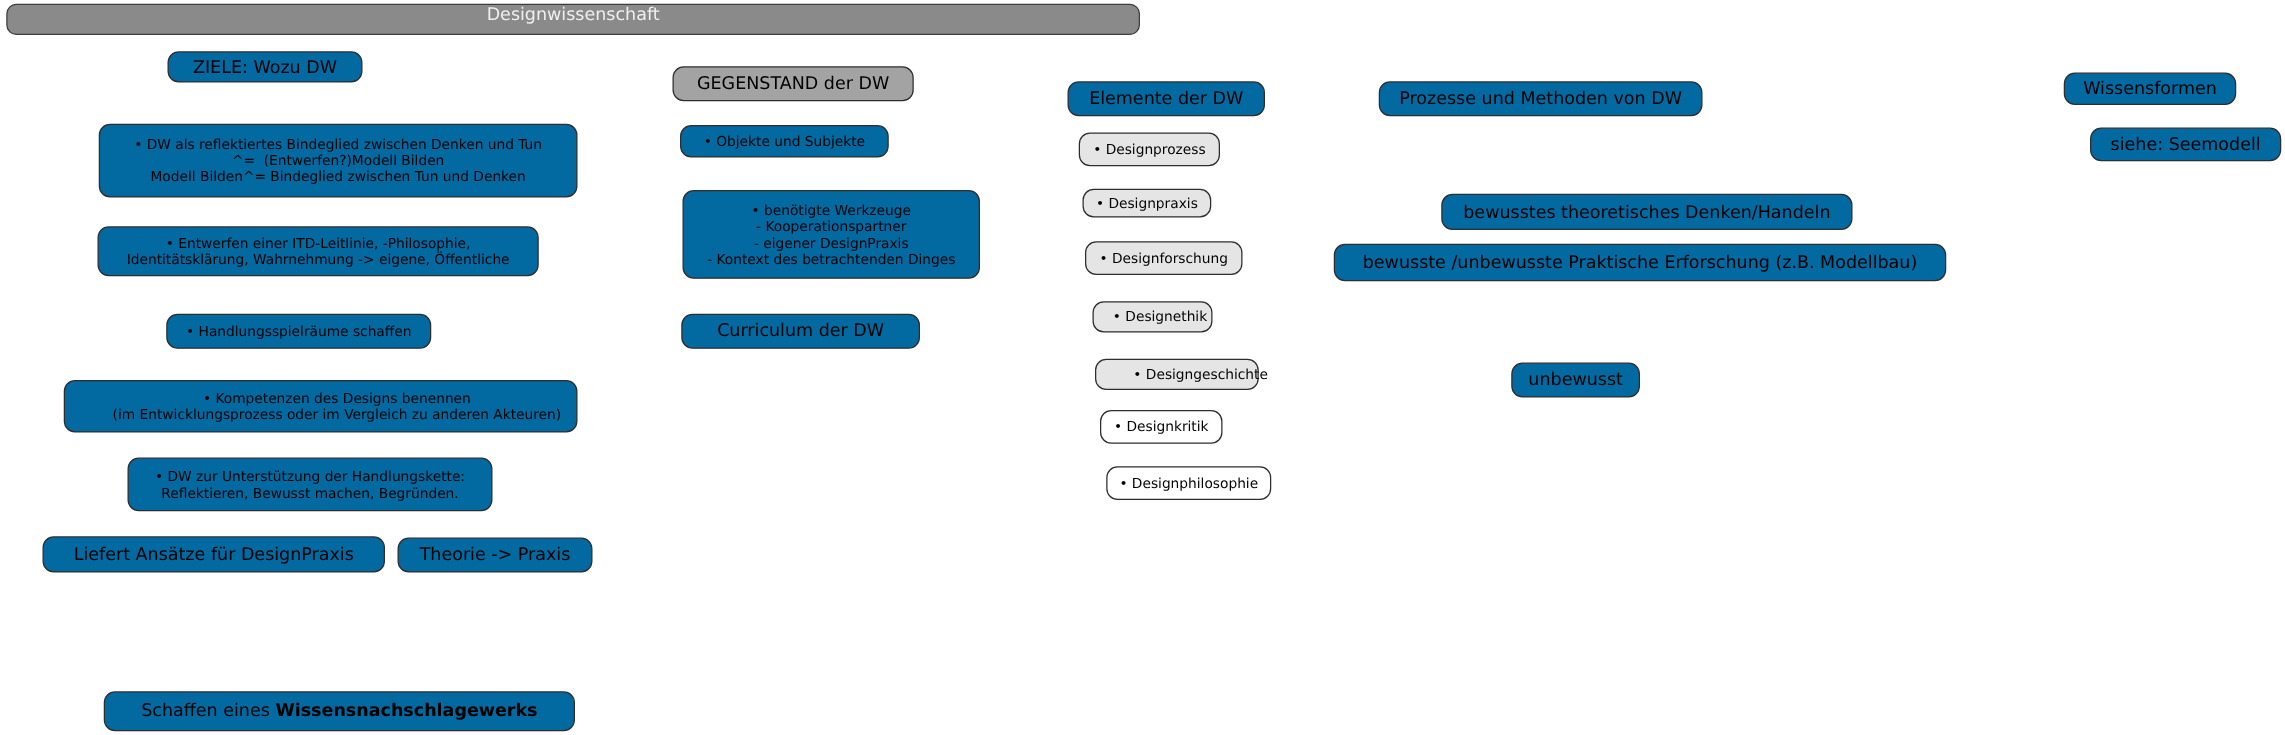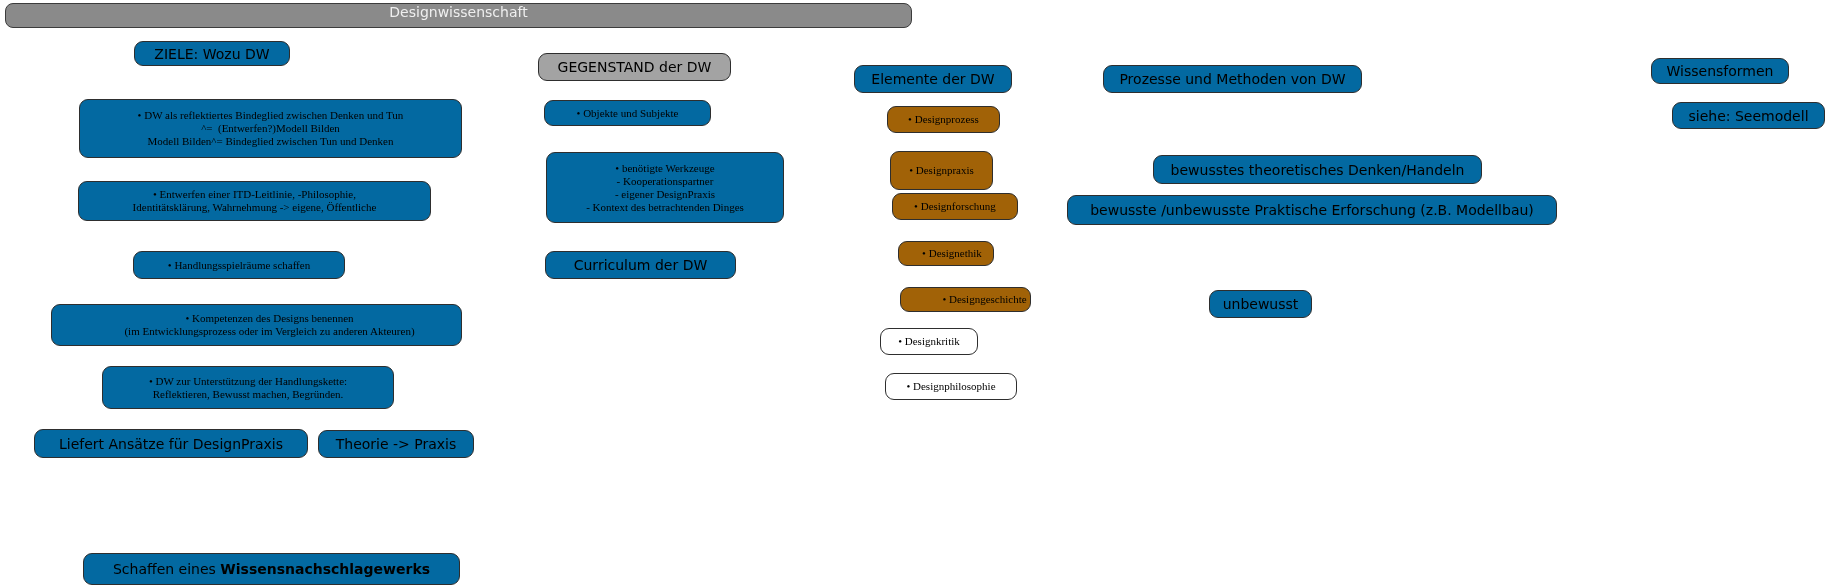--- a/index.html
+++ b/index.html
@@ -10,24 +10,24 @@
     color: #000;
   }
   .box {
     position: absolute; box-sizing: border-box;
     border: 1.4px solid #2e2e2e; border-radius: 9px;
     display: flex; flex-direction: column;
     align-items: center; justify-content: center;
     text-align: center; padding: 1px 6px;
   }
   .gray  { background: #0369a1; }
-  .blue  { background: #a16207; margin-left: 24px; }
+  .blue  { background: #e5e5e5; }
   .white { background: #ffffff; }
   .lightblue { background: #a3a3a3; }
-  .small { font-size: 11px; line-height: 13px; font-family: Liberation Serif, serif; }
+  .small { font-size: 11px; line-height: 13px; }
   .big   { font-size: 14px; line-height: 18px; }
   .ln    { display: block; white-space: pre; }
   .root-bar {
     position: absolute; left: 5px; top: 3px; width: 907px; height: 25px;
     box-sizing: border-box; background: #8a8a8a;
     border: 1.6px solid #3c3c3c; border-radius: 8px;
     display: flex; align-items: flex-start; justify-content: center;
     color: #efefef; font-size: 14px;
   }
   b { font-weight: bold; }
@@ -104,21 +104,21 @@
   </div>
 
   <div class="box gray big" style="left:854px;top:65px;width:158px;height:28px;">
     <span class="ln">Elemente der DW</span>
   </div>
 
   <div class="box blue small" style="left:863px;top:106px;width:113px;height:27px;">
     <span class="ln">• Designprozess</span>
   </div>
 
-  <div class="box blue small" style="left:866px;top:151px;width:103px;height:39px;">
+  <div class="box blue small" style="left:866px;top:151px;width:103px;height:23px;">
     <span class="ln">• Designpraxis</span>
   </div>
 
   <div class="box blue small" style="left:868px;top:193px;width:126px;height:27px;">
     <span class="ln">• Designforschung</span>
   </div>
 
   <div class="box blue small" style="left:874px;top:241px;width:96px;height:25px;padding-left:18px;">
     <span class="ln">• Designethik</span>
   </div>

